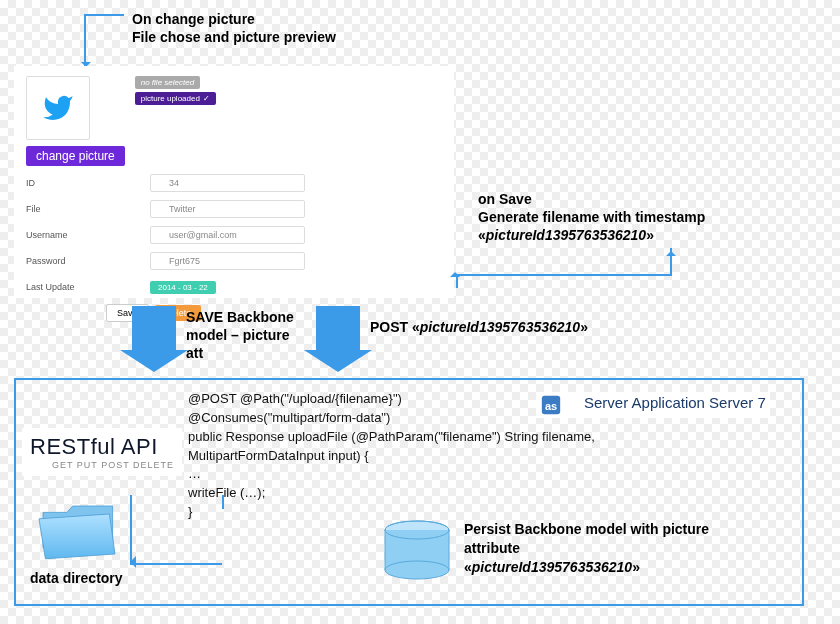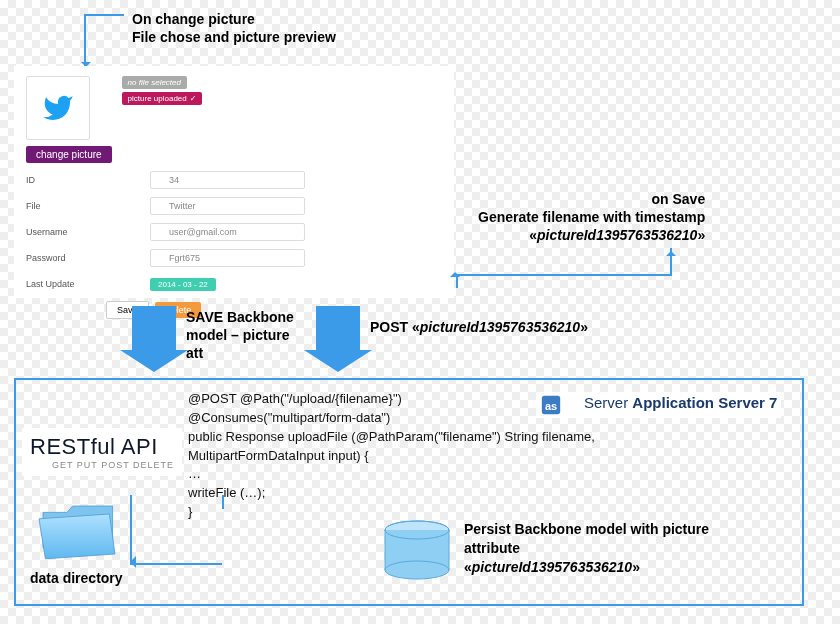--- a/index.html
+++ b/index.html
@@ -32,24 +32,24 @@
     width:64px; height:64px; border:1px solid #ddd;
     display:flex; align-items:center; justify-content:center;
     border-radius:2px;
   }
   .bird { width:40px; height:32px; }
   .badge {
     display:inline-block; padding:2px 6px; border-radius:2px;
     color:#fff; font-size:8px; margin-bottom:3px;
   }
   .badge.gray { background:#aaa;font-style:italic; }
-  .badge.teal { background:#be185d; }
+  .badge.teal { background:#4c1d95; }
   .change-pic-btn {
-    margin-top:6px; background:#701a75; color:#fff;
-    font-size:10px; padding:3px 10px; border:none; border-radius:2px;
+    margin-top:6px; background:#6d28d9; color:#fff;
+    font-size:12px; padding:3px 10px; border:none; border-radius:2px;
     display:inline-block;
   }
   .form-row { display:flex; align-items:center; margin-top:8px; height:18px;gap:44px; }
   .form-label { width:80px; font-size:9px; color:#555; }
   .form-input {
     flex:1; height:18px; border:1px solid #ddd; border-radius:2px;
     font-size:9px; color:#888; padding:0 18px 0 18px; position:relative;
   }
   .input-wrap { position:relative; flex:1; }
   .input-icon {
@@ -63,21 +63,21 @@
   .btn-delete { background:#f39a3c; color:#fff; border:none; padding:3px 10px; font-size:9px; border-radius:2px; margin-left:4px; }
   .form-buttons { margin-top:8px; margin-left:80px; }
 
   .annotation { position:absolute; font-weight:bold; font-size:14px; color:#000; line-height:1.3; }
   .annotation .italic { font-style:italic; }
 
   .top-ann { left:132px; top:10px; }
   .top-line { position:absolute; left:84px; top:14px; width:40px; height:56px; border-top:2px solid #3b9be8; border-left:2px solid #3b9be8; }
   .top-line::after { content:""; position:absolute; left:-5px; bottom:-2px; border:5px solid transparent; border-top-color:#3b9be8; }
 
-  .save-ann { left:478px; top:190px;text-align:right; }
+  .save-ann { left:478px; top:190px; }
   .save-line { position:absolute; left:670px; top:248px; width:2px; height:26px; background:#3b9be8; }
   .save-line::before { content:""; position:absolute; left:-4px; top:-2px; border:5px solid transparent; border-bottom-color:#3b9be8; }
   .save-line2 { position:absolute; left:456px; top:274px; width:216px; height:2px; background:#3b9be8; }
   .save-line3 { position:absolute; left:456px; top:274px; width:2px; height:14px; background:#3b9be8; }
   .save-line3::after { content:""; position:absolute; left:-6px; top:-7px; border:5px solid transparent; border-bottom-color:#3b9be8; }
 
   .arrow-block {
     position:absolute; width:44px; height:44px;
     background:#3b9be8;
   }
@@ -110,21 +110,21 @@
 
   .code-block {
     position:absolute; left:188px; top:390px;
     font-size:13px; color:#111; line-height:1.45;
     font-family: Arial, sans-serif;
   }
 
   .jboss-label { position:absolute; left:536px; top:392px; display:flex; align-items:flex-start; gap:22px; background:#fff; padding:2px 4px; }
   .jboss-icon { width:22px; height:22px; }
   .jboss-text { font-size:15px; color:#1a3a6a; }
-  .jboss-text b { font-weight:bold; }
+  .jboss-text b { font-weight:normal; }
 
   .cylinder { position:absolute; left:382px; top:520px; width:70px; height:60px; }
   .persist-label { position:absolute; left:464px; top:520px; font-size:14px; font-weight:bold; line-height:1.35; }
   .persist-label .italic { font-style:italic; }
 
   .write-arrow {
     position:absolute; left:130px; top:495px; width:92px; height:70px;
     border-bottom:2px solid #3b9be8; border-left:2px solid #3b9be8;
   }
   .write-arrow-top { position:absolute; left:222px; top:495px; width:2px; height:14px; background:#3b9be8; }

